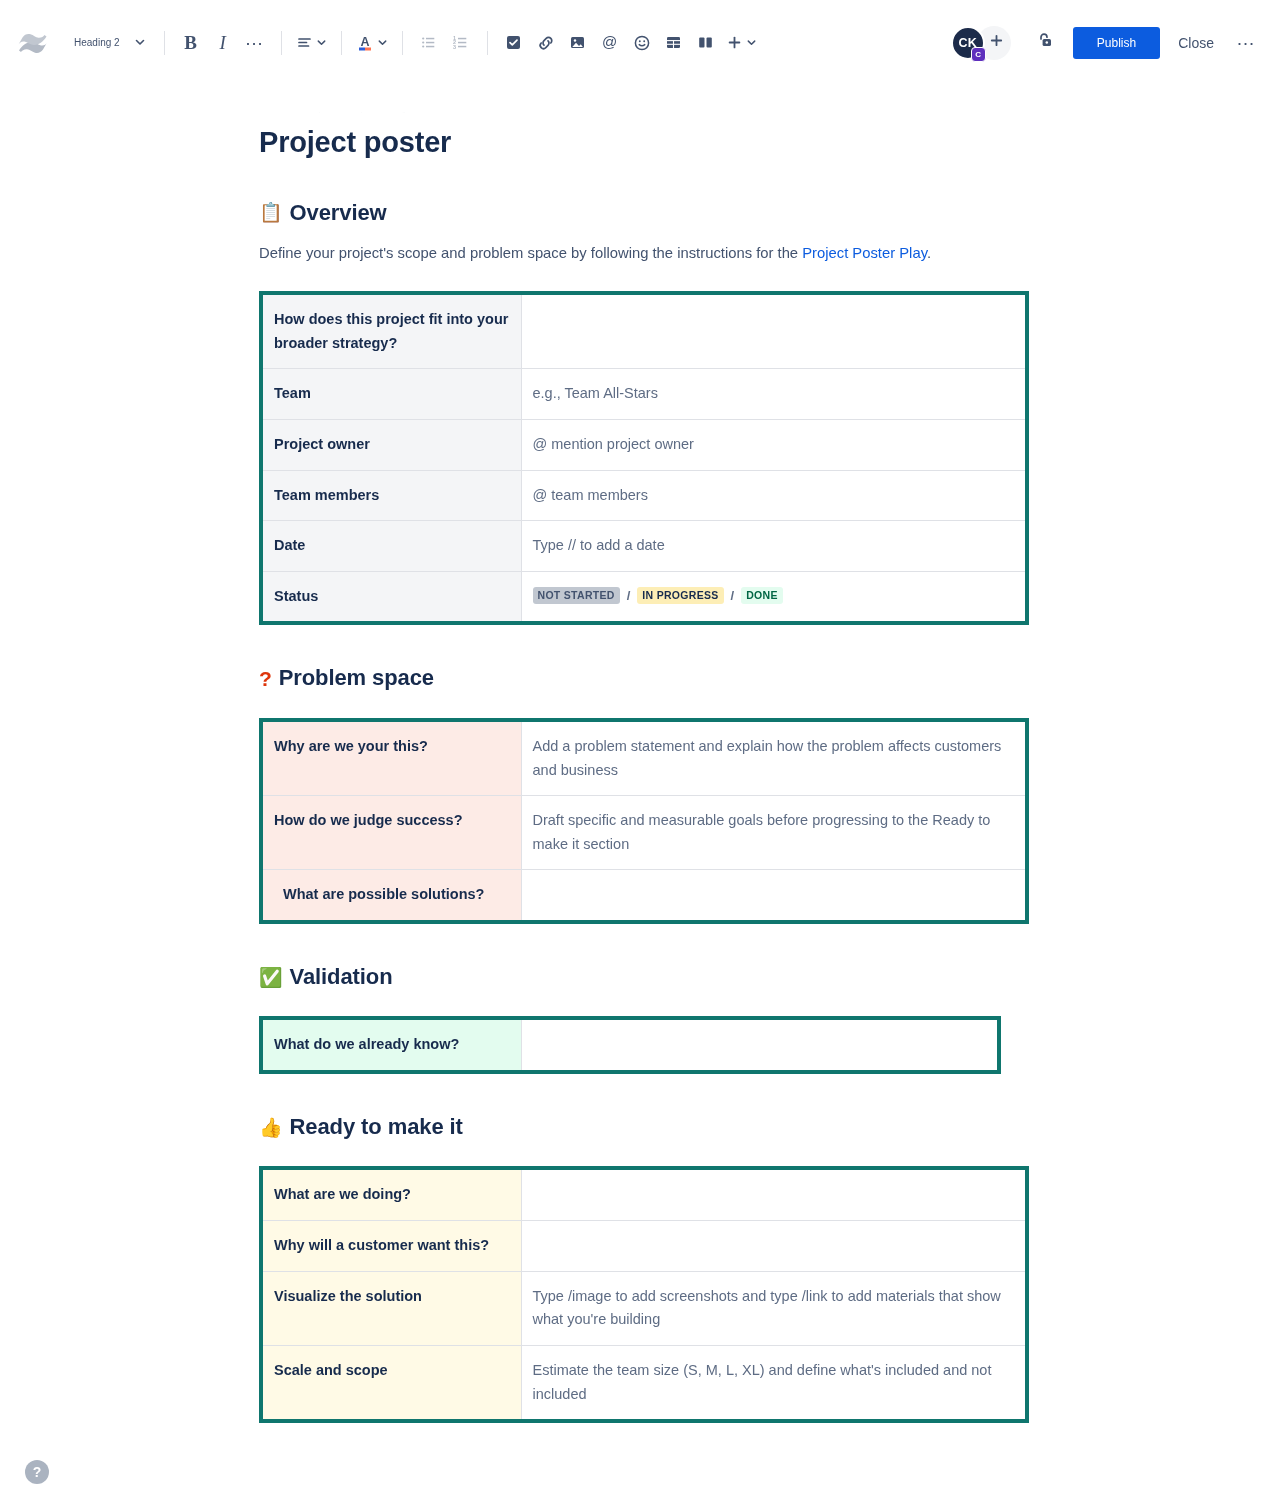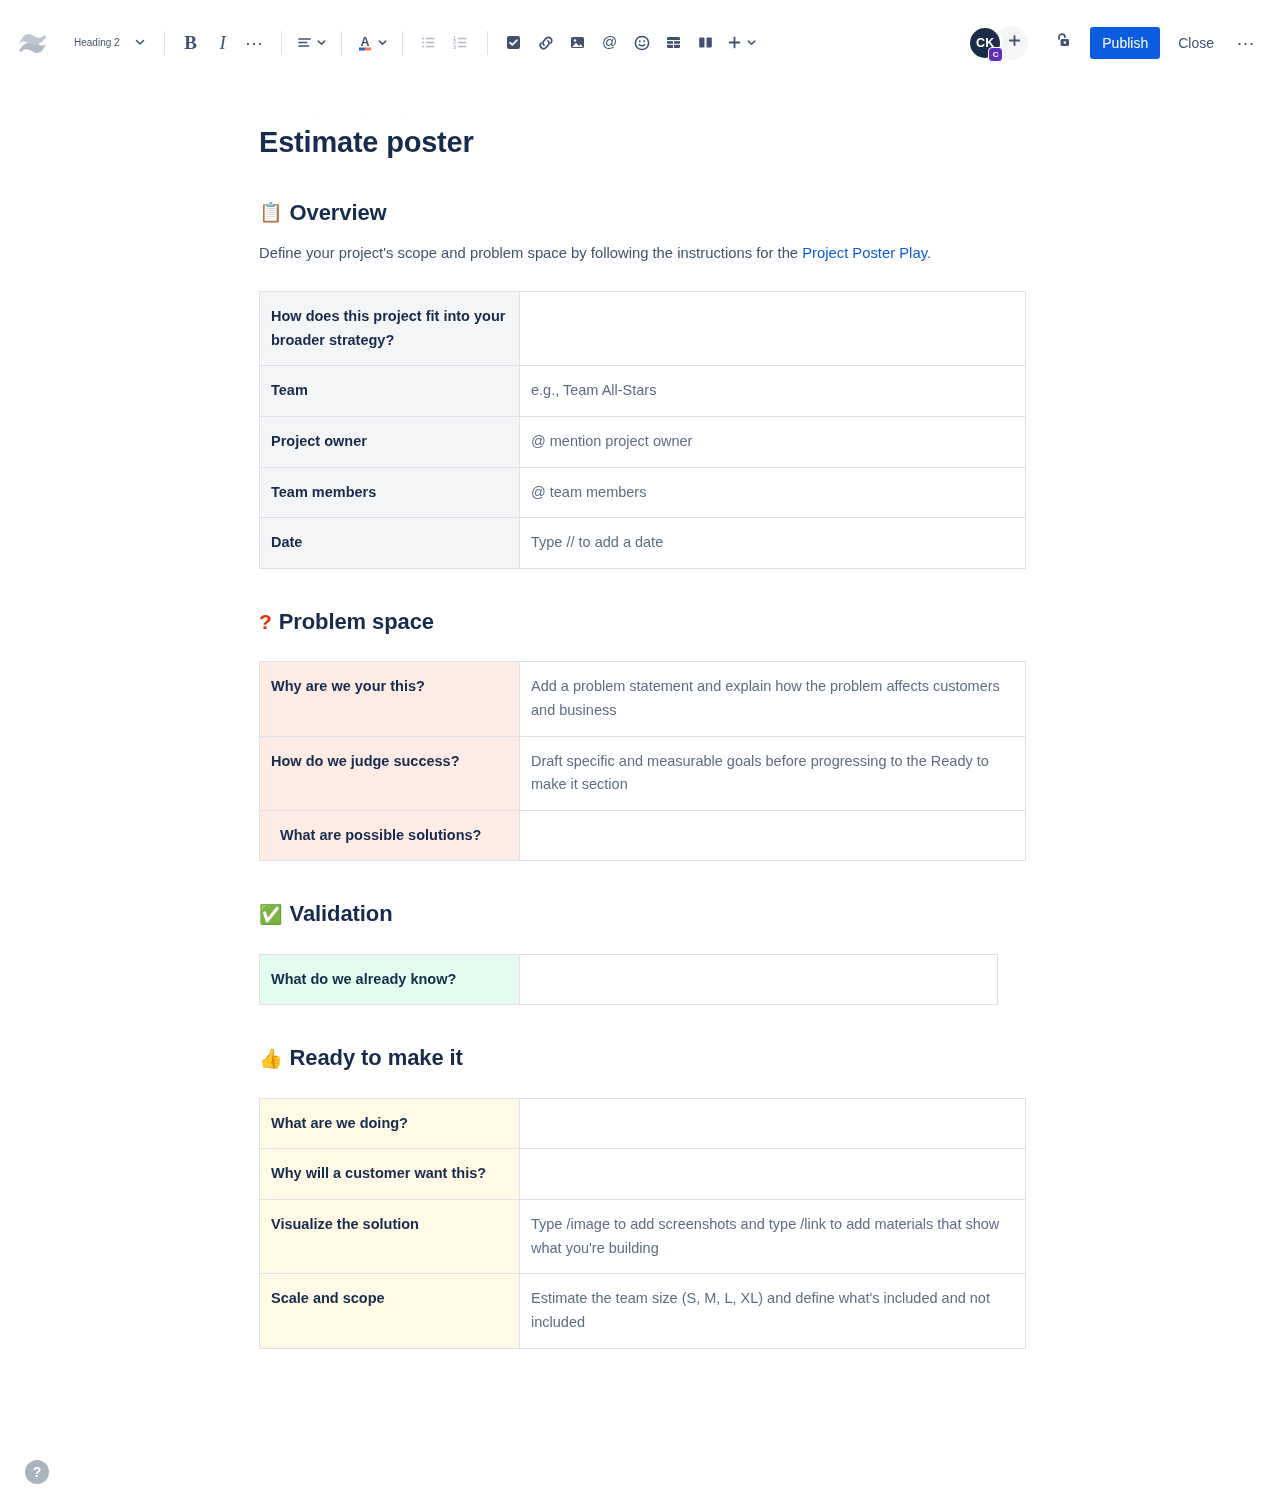--- a/index.html
+++ b/index.html
@@ -75,22 +75,22 @@
     width:34px; height:34px; border-radius:50%;
     background:#f4f5f7; color:#42526e;
     display:flex; align-items:center; justify-content:center;
     margin-left:-8px; z-index:1; cursor:pointer;
     font-size:17px; padding-left:6px;
   }
   .lock-btn{ width:34px;height:34px;display:flex;align-items:center;justify-content:center;
     color:#42526e; cursor:pointer; margin-right:10px;}
   .publish-btn{
     background:#0c5cdf; color:#ffffff;
-    font-size:14px; font-weight:500;
-    height:32px; padding:0 12px;
+    font-size:12px; font-weight:500;
+    height:32px; padding:0 24px;
     border:none; border-radius:3px; cursor:pointer;
     font-family:"Liberation Sans", sans-serif;
   }
   .close-btn{
     background:transparent; border:none;
     color:#42526e; font-size:14px;
     height:32px; padding:0 12px; cursor:pointer; margin-left:6px;
     font-family:"Liberation Sans", sans-serif;
   }
   .more-btn{
@@ -130,21 +130,21 @@
   p.lede{
     font-size:14.8px; line-height:1.55; color:#42526e;
     margin:16px 0 0 0;
   }
   p.lede a{ color:#0c5cdf; text-decoration:none; }
 
   table.doc-table{
     border-collapse:collapse;
     margin-top:26px;
     table-layout:fixed;
-    border:1px solid #0f766e;
+    border:4px solid #0f766e;
   }
   table.doc-table td{
     border:1px solid #dfe1e6;
     vertical-align:top;
     padding:13px 10px 13px 11px;
     font-size:14.5px;
     line-height:1.63;
   }
   td.lbl{ font-weight:bold; color:#172b4d; }
   td.val{ color:#5e6c84; background:#ffffff; }
@@ -423,21 +423,21 @@
 
 <div class="doc">
   <div class="doc-inner">
 
     <div class="breadcrumb-ghost">
       <span>·</span>
         <span>·</span>
         <span>··</span>
     </div>
 
-    <h1 class="page-title">Estimate poster</h1>
+    <h1 class="page-title">Project poster</h1>
 
     <h2 class="section-h">
       <span class="emo">📋</span>
       <span>Overview</span>
     </h2>
 
     <p class="lede">
       <span>Define your project's scope and problem space by following the instructions for the </span><a href="#">Project Poster Play</a><span>.</span>
     </p>
 
@@ -460,20 +460,32 @@
           <td class="val">@ mention project owner</td>
         </tr>
         <tr>
           <td class="lbl">Team members</td>
           <td class="val">@ team members</td>
         </tr>
         <tr>
           <td class="lbl">Date</td>
           <td class="val">Type // to add a date</td>
         </tr>
+        <tr>
+          <td class="lbl">Status</td>
+          <td class="val">
+            <span class="status-row">
+              <span class="chip ns">NOT STARTED</span>
+              <span class="sep">/</span>
+              <span class="chip ip">IN PROGRESS</span>
+              <span class="sep">/</span>
+              <span class="chip dn">DONE</span>
+            </span>
+          </td>
+        </tr>
       </tbody>
     </table>
 
     <h2 class="section-h">
       <span class="qmark">?</span>
       <span>Problem space</span>
     </h2>
 
     <table class="doc-table t-problem">
       <colgroup>

